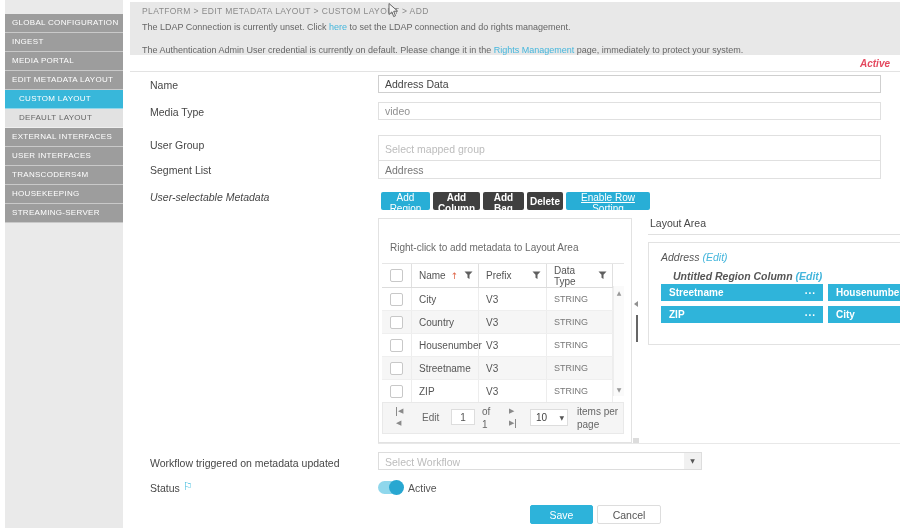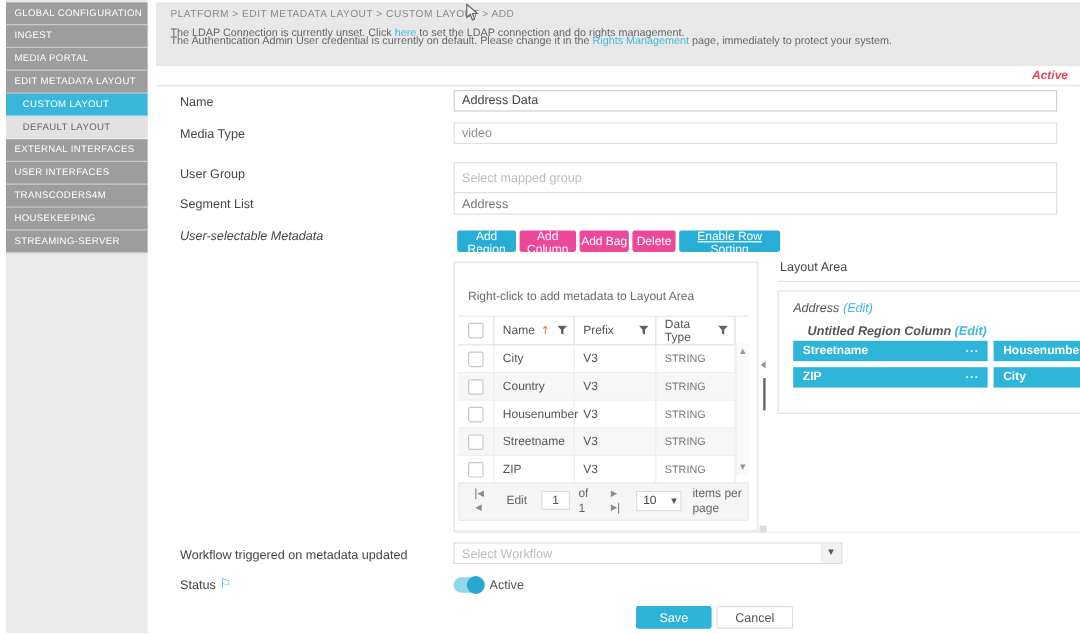--- a/index.html
+++ b/index.html
@@ -5,51 +5,51 @@
   html,body{margin:0;padding:0;background:#fff;}
   .screen{position:relative;width:900px;height:528px;background:#fff;overflow:hidden;
           font-family:"Liberation Sans","DejaVu Sans",sans-serif;-webkit-font-smoothing:antialiased;}
   .glyph{font-family:"DejaVu Sans",sans-serif;}
 
   
   .sidebar{position:absolute;left:5px;top:0;width:118px;height:528px;background:#eaeaea;}
   .side-item{box-sizing:border-box;height:19px;line-height:18px;padding-left:7px;
              background:#9d9d9d;color:#fff;font-size:8px;letter-spacing:.3px;
              border-bottom:1px solid rgba(255,255,255,.45);white-space:nowrap;overflow:hidden;cursor:default;}
-  .side-item.first{margin-top:2px;}
+  .side-item.first{margin-top:14px;}
   .side-item.sub{padding-left:14px;}
   .side-item.active{background:#38b7da;}
   .side-item.sub-idle{background:#e2e2e2;color:#666;}
 
   
   .band{position:absolute;left:130px;top:2px;width:770px;height:53px;background:#e8e8e8;}
   .crumb{position:absolute;left:12px;top:4px;font-size:8.5px;color:#8a8a8a;letter-spacing:.4px;}
   .notice{position:absolute;left:12px;font-size:9px;color:#666;}
-  .n1{top:20px;} .n2{top:27px;}
+  .n1{top:20px;} .n2{top:43px;}
   .link{color:#45b6dc;cursor:pointer;}
   .status-note{position:absolute;left:860px;top:58px;font-size:10px;font-style:italic;font-weight:bold;color:#e4485e;white-space:nowrap;}
   .hr-top{position:absolute;left:130px;right:0;top:71px;border-top:1px solid #e3e3e3;}
   .hr-bottom{position:absolute;left:378px;right:0;top:443px;border-top:1px solid #e8e8e8;}
   .split-foot{position:absolute;left:633px;top:438px;width:6px;height:6px;background:#dcdcdc;}
 
   
   .flabel{position:absolute;left:150px;font-size:10.5px;color:#474747;}
   .inp{position:absolute;left:378px;width:503px;height:18px;box-sizing:border-box;border:1px solid #e0e0e0;
        font-family:inherit;font-size:10.5px;color:#555;padding:0 6px;background:#fff;outline:none;}
   .inp.name{top:75px;border-color:#cfcfcf;color:#444;}
   .inp.media{top:102px;color:#909090;}
   .inp.group{top:135px;height:28px;}
   .inp.segment{top:160px;height:19px;color:#777;}
   .inp::placeholder{color:#bcbcbc;opacity:1;}
 
   
   .tbtn{position:absolute;top:192px;height:18px;border:none;border-radius:2px;color:#fff;
         font-family:inherit;font-size:10px;cursor:pointer;padding:0;}
   .tbtn.strong{background:#28aed6;}
-  .tbtn.light{background:#ec4899;}
+  .tbtn.light{background:#404040;font-weight:bold;}
   .b0{left:381px;width:49px;} .b1{left:433px;width:47px;} .b2{left:483px;width:41px;}
   .b3{left:527px;width:36px;} .b4{left:566px;width:84px;text-decoration:underline;}
 
   
   .panel{position:absolute;left:378px;top:218px;width:254px;height:225px;box-sizing:border-box;
          border:1px solid #e2e2e2;background:#fff;}
   .panel-title{position:absolute;left:11px;top:4px;font-size:10.5px;color:#3f3f3f;font-weight:bold;margin-top:44px;}
   .panel-title .link{font-weight:bold;}
   .panel-hint{position:absolute;left:11px;top:23px;font-size:10px;color:#6a6a6a;}
   .twrap{position:absolute;left:3px;top:44px;width:242px;height:133px;}

